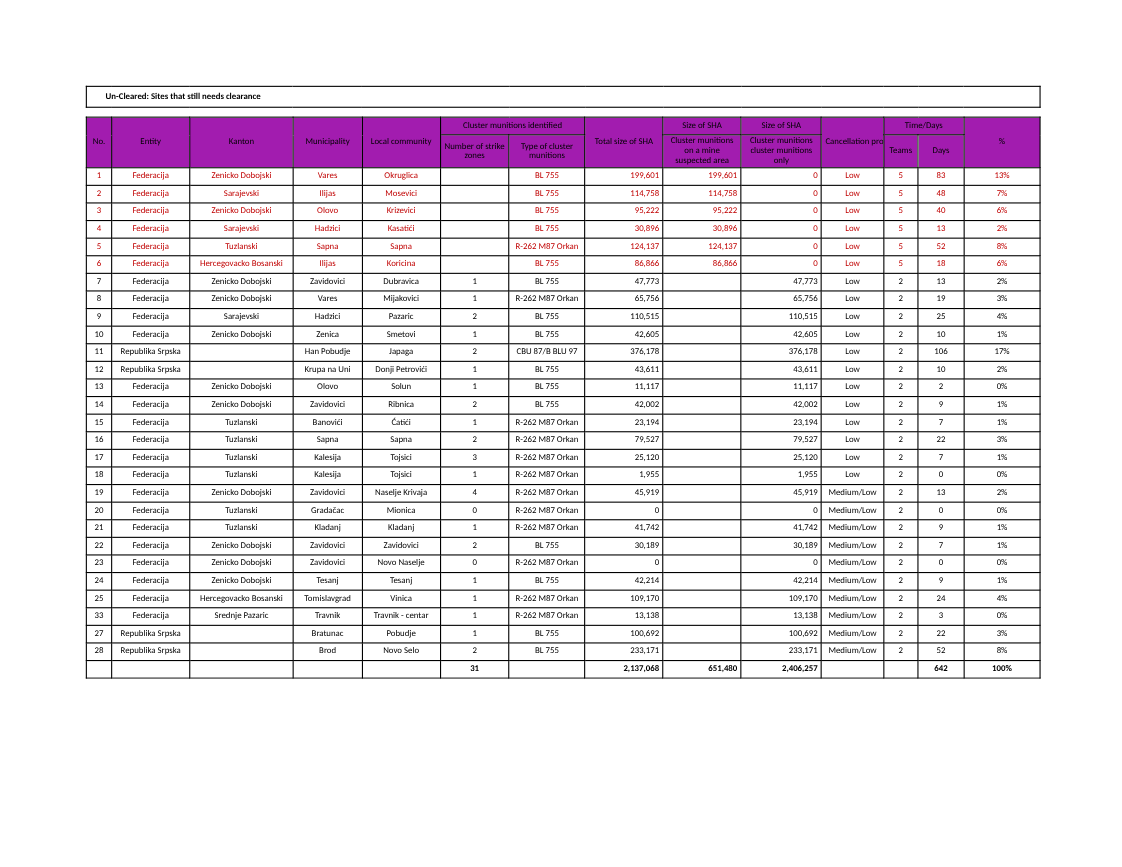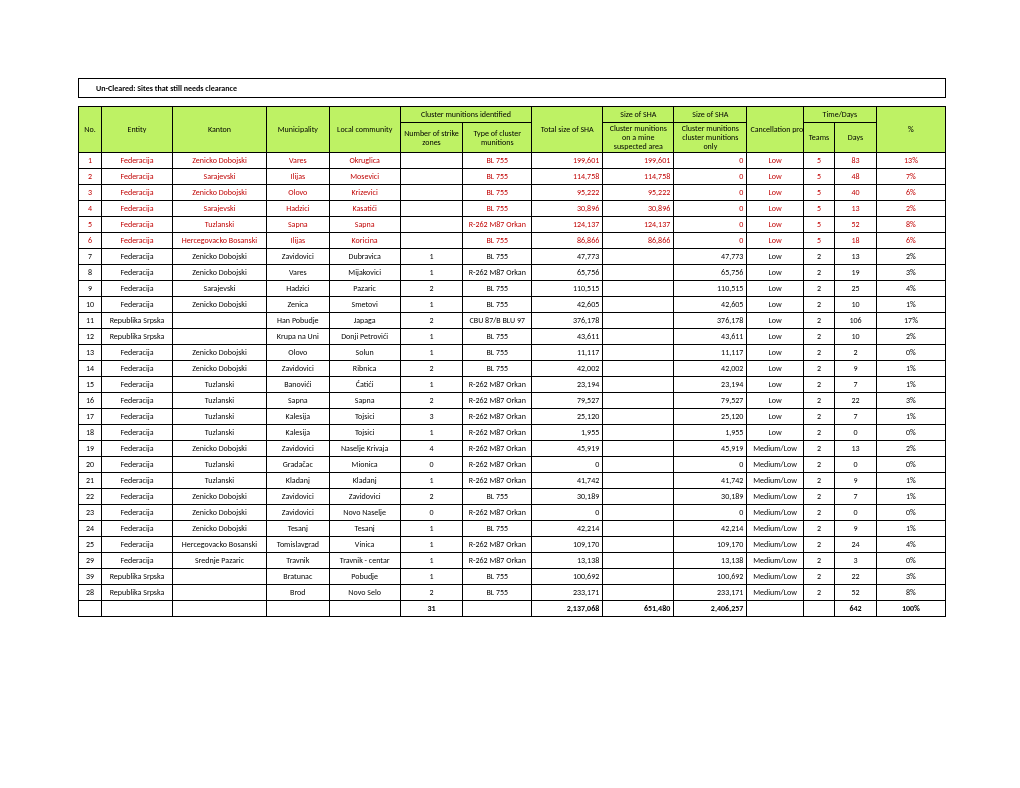--- a/index.html
+++ b/index.html
@@ -1,21 +1,21 @@
 <!DOCTYPE html>
 <html><head>
 <meta charset="utf-8">
 <style>
   html,body{margin:0;padding:0;background:#fff;font-family:Calibri,Arial,sans-serif;font-size:9px;color:#000;}
   .page{padding:78px 74px 0 78px;}
   table{border-collapse:collapse;width:100%;table-layout:fixed;}
   td,th{border:1px solid #000;padding:1px 3px;height:13px;line-height:13px;overflow:hidden;white-space:nowrap;text-overflow:clip;font-size:8px;}
   .title-row td{font-weight:bold;text-align:left;padding-left:17px;height:16px;}
   .spacer td{border:none;height:6px;}
-  th{font-weight:normal;text-align:center;background:#bef264;}
+  th{font-weight:normal;text-align:center;background:#a21caf;}
   .c{text-align:center;}
   .r{text-align:right;padding-right:3px;}
   .red{color:#c00000;}
   .b{font-weight:bold;}
   col.c0{width:22px;}
   col.c1{width:68px;}
   col.c2{width:90px;}
   col.c3{width:60px;}
   col.c4{width:68px;}
   col.c5{width:60px;}
@@ -473,37 +473,37 @@
           <td class="c">R-262 M87 Orkan</td>
           <td class="r">109,170</td>
           <td class="r"></td>
           <td class="r">109,170</td>
           <td class="c">Medium/Low</td>
           <td class="c">2</td>
           <td class="c">24</td>
           <td class="c">4%</td>
         </tr>
         <tr>
-          <td class="c">29</td>
+          <td class="c">33</td>
           <td class="c">Federacija</td>
           <td class="c">Srednje Pazaric</td>
           <td class="c">Travnik</td>
           <td class="c">Travnik - centar</td>
           <td class="c">1</td>
           <td class="c">R-262 M87 Orkan</td>
           <td class="r">13,138</td>
           <td class="r"></td>
           <td class="r">13,138</td>
           <td class="c">Medium/Low</td>
           <td class="c">2</td>
           <td class="c">3</td>
           <td class="c">0%</td>
         </tr>
         <tr>
-          <td class="c">39</td>
+          <td class="c">27</td>
           <td class="c">Republika Srpska</td>
           <td class="c"></td>
           <td class="c">Bratunac</td>
           <td class="c">Pobudje</td>
           <td class="c">1</td>
           <td class="c">BL 755</td>
           <td class="r">100,692</td>
           <td class="r"></td>
           <td class="r">100,692</td>
           <td class="c">Medium/Low</td>

